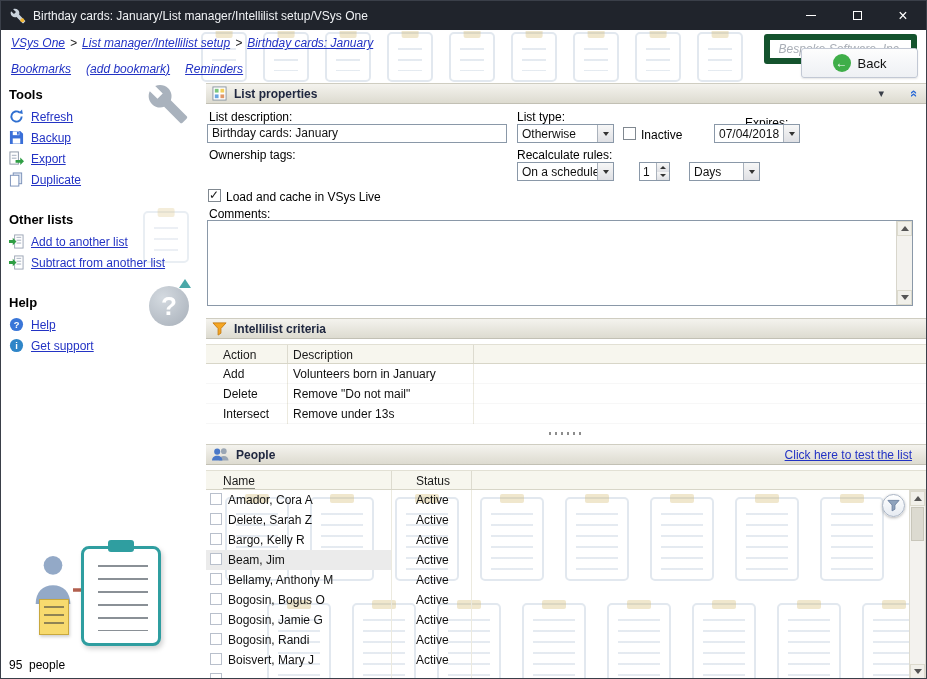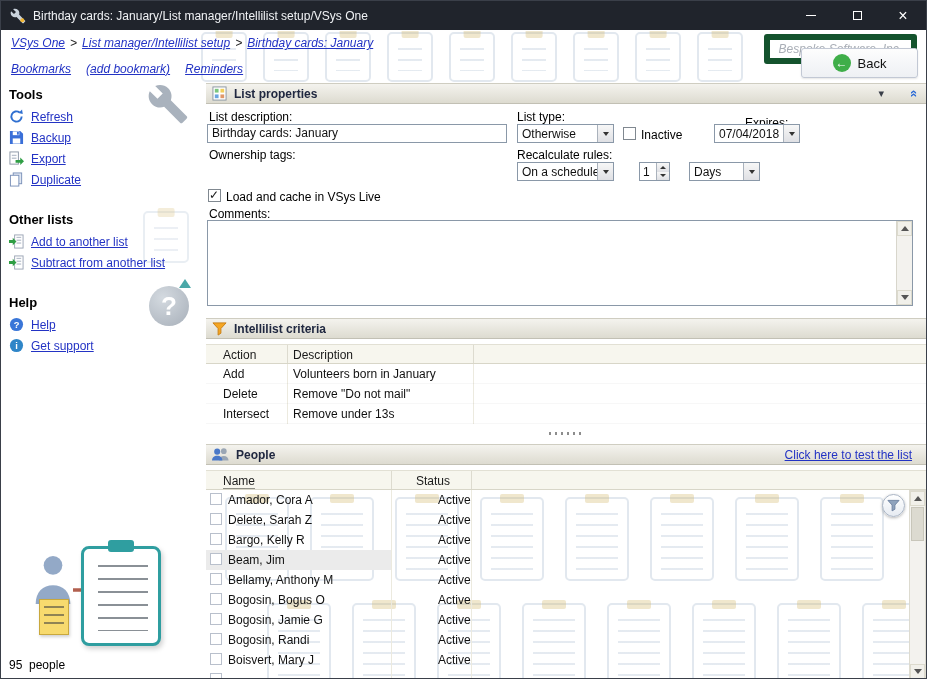--- a/index.html
+++ b/index.html
@@ -99,21 +99,21 @@
   .split-dots{width:34px;height:3px;background:repeating-linear-gradient(to right,#8d8d8d 0 2px,transparent 2px 6px);}
 
   .test-link{position:absolute;right:14px;top:365px;z-index:3;}
 
   #wm-people{left:1px;top:408px;width:702px;height:188px;}
   .people-body{position:absolute;left:0;top:407px;width:703px;height:246px;overflow:hidden;z-index:1;}
   .prow{position:relative;height:20px;cursor:default;}
   .prow.sel{background:linear-gradient(to right,#ebebeb 0,#ebebeb 185px,transparent 185px);}
   .p-cb{position:absolute;left:4px;top:3px;width:12px;height:12px;border:1px solid #b9c0cc;background:#fff;cursor:pointer;}
   .p-name{position:absolute;left:22px;top:3px;white-space:nowrap;}
-  .p-status{position:absolute;left:210px;top:3px;margin-left:22px;}
+  .p-status{position:absolute;left:210px;top:3px;}
   .name-sorted{border-bottom:1px solid #8f8f86;padding-bottom:0px;}
 
   .pscroll{position:absolute;left:703px;top:407px;width:17px;height:190px;background:#f3f2ee;border:1px solid #dddbd0;z-index:2;}
   .pthumb{position:absolute;left:1px;right:1px;top:16px;height:34px;background:#dcdad0;border:1px solid #c8c6ba;}
   .funnel-btn{position:absolute;left:676px;top:411px;width:23px;height:23px;border-radius:50%;background:linear-gradient(#ffffff,#e6ebf2);border:1px solid #a9b4c4;box-shadow:0 1px 3px rgba(0,0,0,.28);z-index:3;display:flex;align-items:center;justify-content:center;cursor:pointer;}
 </style>
 </head>
 <body>
 
 <div class="win">

